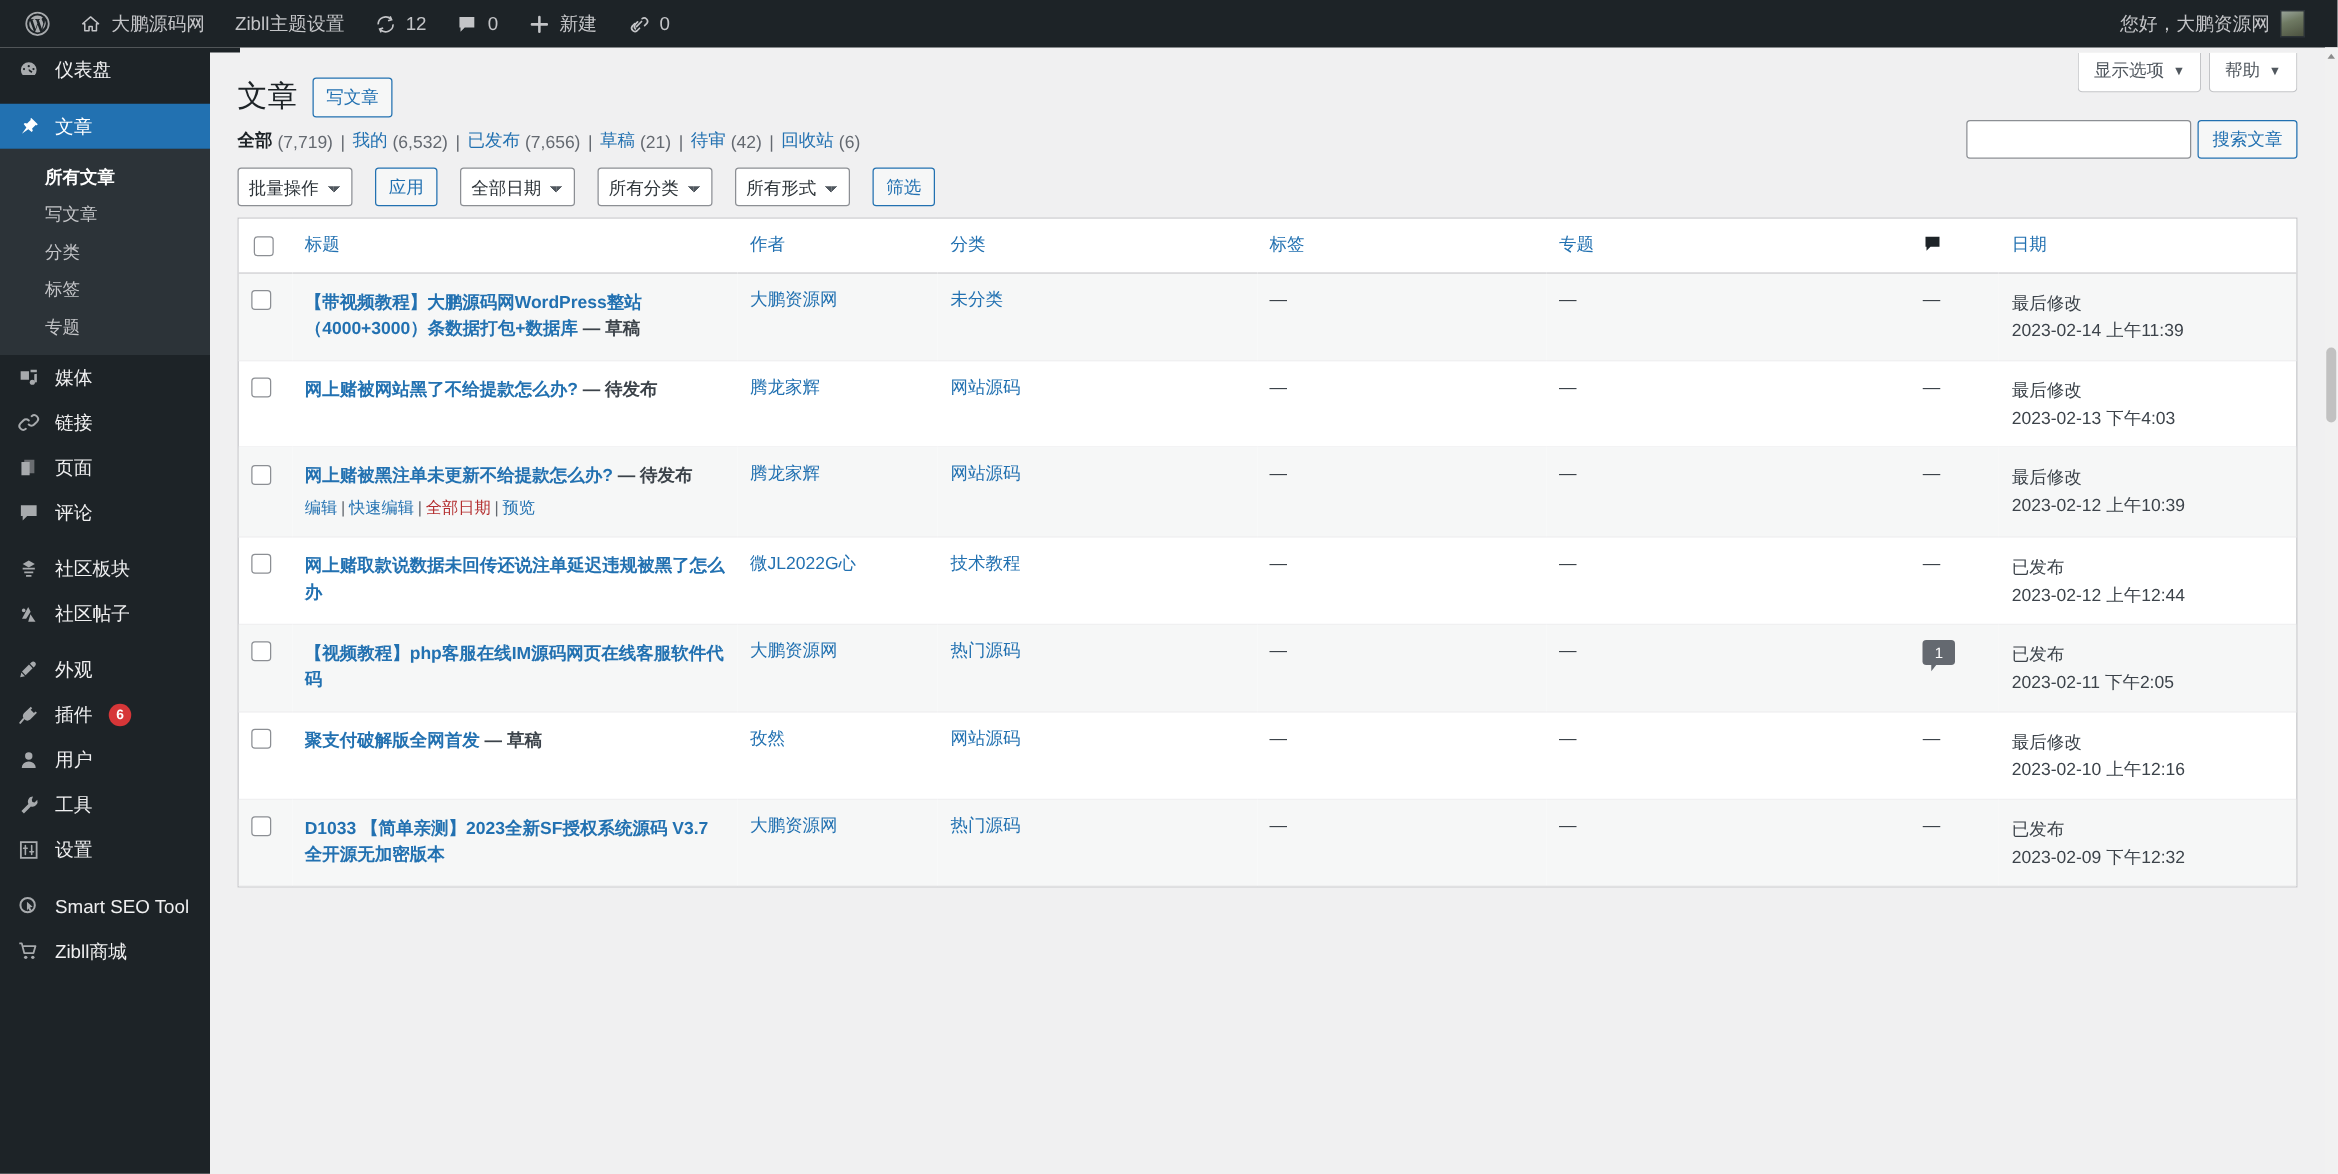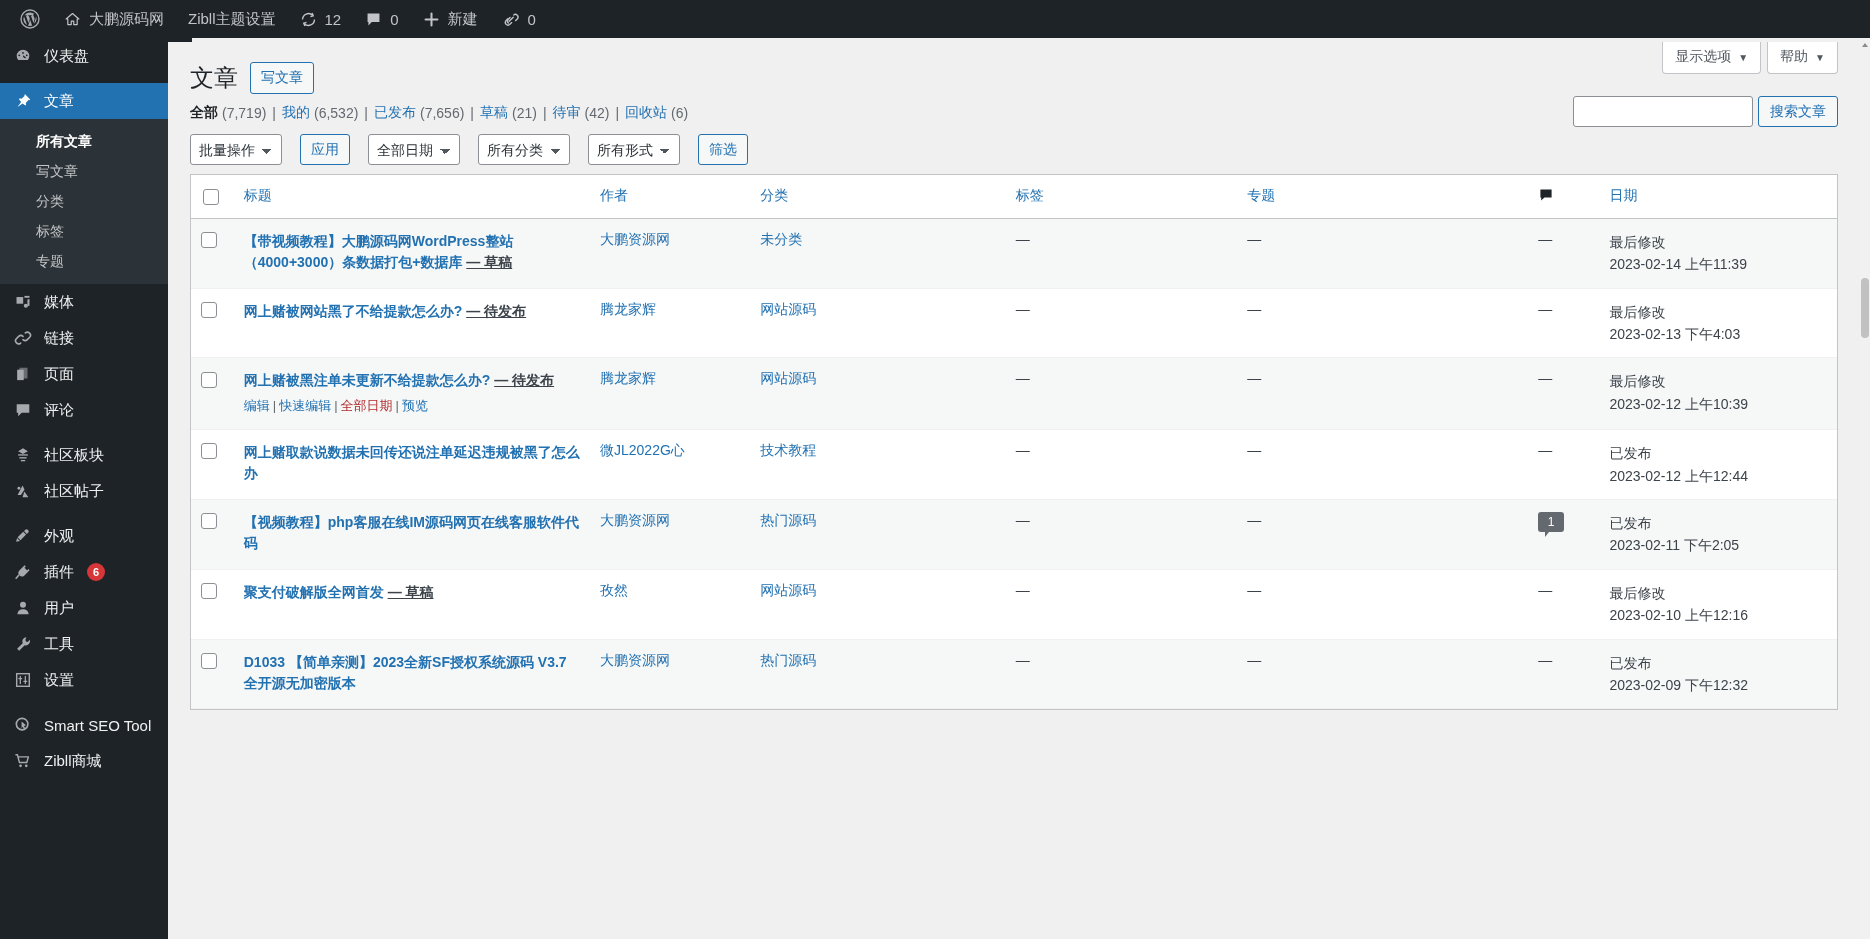--- a/index.html
+++ b/index.html
@@ -177,21 +177,21 @@
   table.wp-list-table thead th.col-cb { width: 36px; padding-left:12px; padding-right:0;}
   .cb { width:16px; height:16px; border:1px solid #8c8f94; border-radius:3px; background:#fff; display:inline-block; cursor:pointer; vertical-align:middle;}
   table.wp-list-table tbody td {
     padding: 12px 10px; vertical-align: top; color:#3c434a;
     border-bottom: 1px solid #f0f0f1;
   }
   table.wp-list-table tbody tr.alternate { background:#f6f7f7; }
   td.col-cb { width:36px; padding-left:12px; padding-right:0; }
   td.title-col { width: 300px; }
   .row-title { color:#2271b1; font-weight:bold; font-size:14px; line-height: 1.5; cursor:pointer; }
-  .post-state { font-weight:bold; color:#3c434a;text-decoration:underline; }
+  .post-state { font-weight:bold; color:#3c434a; }
   .author-link, .cat-link { color:#2271b1; cursor:pointer; }
   .dash { color:#3c434a; }
   .row-actions { margin-top: 5px; font-size: 13px; color:#646970; line-height:1.6; }
   .row-actions a { color:#2271b1; cursor:pointer; }
   .row-actions a.trash { color:#b32d2e; }
   .row-actions .sep { color:#646970; margin: 0 3px; }
   .date-col { color:#3c434a; line-height:1.6; width: 200px; }
   .comment-col { width: 60px; }
   .comment-bubble {
     position:relative; display:inline-flex; align-items:center; justify-content:center;
@@ -275,20 +275,26 @@
     </div>
     <div class="ab-item">
       <span class="ab-icon">
         <svg width="18" height="18" viewBox="0 0 20 20">
             <path d="M8 12.5l4.5-4.5M7 14.5a3 3 0 0 1 0-4.2l2-2" fill="none" stroke="#c3c4c7" stroke-width="1.5" stroke-linecap="round"></path>
             <path d="M13 5.5a3 3 0 0 1 4.2 4.2l-2 2" fill="none" stroke="#c3c4c7" stroke-width="1.5" stroke-linecap="round"></path>
             <path d="M6.5 9.8L4.3 12a3 3 0 0 0 4.2 4.2l2.2-2.2" fill="none" stroke="#c3c4c7" stroke-width="1.5" stroke-linecap="round"></path>
           </svg>
       </span>
       <span class="ab-count">0</span>
+    </div>
+  </div>
+  <div class="ab-right">
+    <div class="ab-item">
+      <span>您好，大鹏资源网</span>
+      <span class="ab-avatar"></span>
     </div>
   </div>
 </div>
 
 <div id="sidebar">
 
   <div class="menu-item">
     <span class="mi-ico">
       <svg width="18" height="18" viewBox="0 0 20 20">
           <path d="M10 3a7 7 0 0 0-7 7 7 7 0 0 0 1.6 4.4h10.8A7 7 0 0 0 17 10a7 7 0 0 0-7-7zm0 2.6a1 1 0 1 1 0 2 1 1 0 0 1 0-2zM5.8 8.2a1 1 0 1 1 0 2 1 1 0 0 1 0-2zm8.4 0a1 1 0 1 1 0 2 1 1 0 0 1 0-2zM10 9.2l3.3 2.2-.9 1.3L10 10.9z" fill="currentColor"></path>

